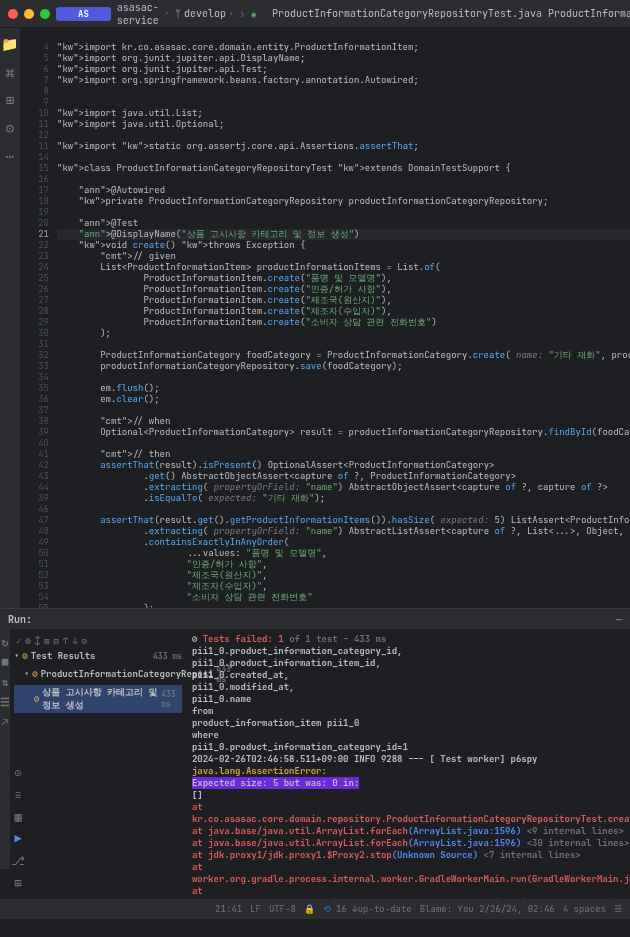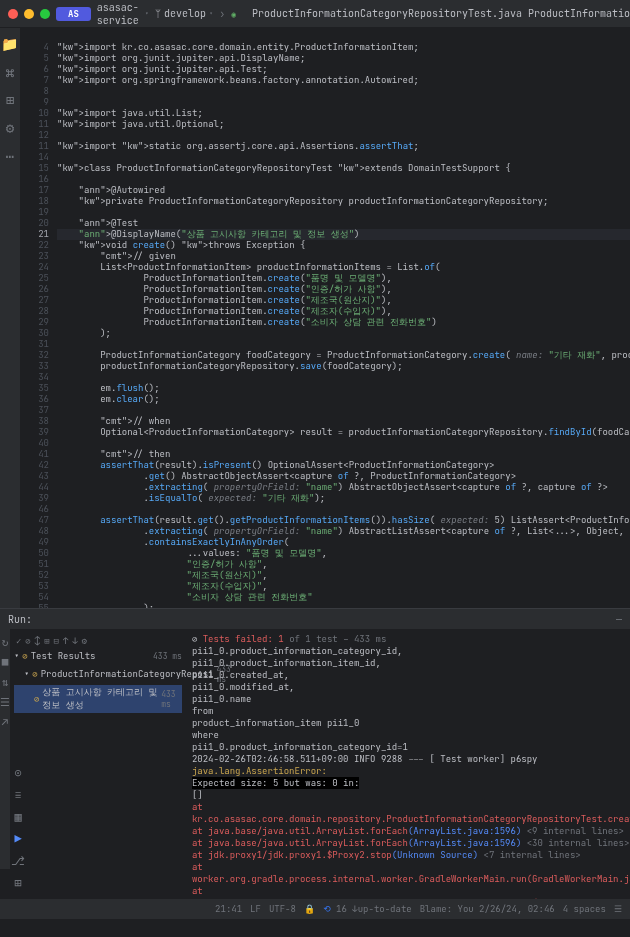--- a/index.html
+++ b/index.html
@@ -19,21 +19,21 @@
   align-items: center;
   padding: 0 8px;
   gap: 6px;
   border-bottom: 1px solid #1e1f22;
 }
 .traffic { display: flex; gap: 6px; }
 .traffic span { width: 10px; height: 10px; border-radius: 50%; }
 .tred { background: #ff5f56; }
 .tyel { background: #ffbd2e; }
 .tgrn { background: #27c93f; }
-.proj-badge { background: #515ade; color: #fff; padding: 1px 12px; border-radius: 3px; font-size: 9px; font-weight: bold; }
+.proj-badge { background: #515ade; color: #fff; padding: 1px 22px; border-radius: 3px; font-size: 9px; font-weight: bold; }
 .proj-name { font-size: 10px; color: #bcbec4; }
 .branch { color: #bcbec4; font-size: 10px; display: flex; align-items: center; gap: 3px; }
 .chev { font-size: 7px; color: #6f737a; }
 .tab-sel { color: #bcbec4; font-size: 10px; display: flex; align-items: center; gap: 16px; }
 .spacer { flex: 1; }
 
 .main-area { display: flex; height: 580px; }
 .activity-bar { width: 36px; background: #2b2d30; display: flex; flex-direction: column; padding-top: 6px; gap: 8px; align-items: center; border-right: 1px solid #1e1f22; }
 .activity-bar .aicon { width: 20px; height: 20px; color: #6f737a; display: flex; align-items: center; justify-content: center; font-size: 14px; }
 
@@ -45,37 +45,37 @@
 .gutter .ln.hl { color: #a1a3ab; }
 .code { flex: 1; font-size: 9px; line-height: 11px; white-space: pre; padding-right: 8px; }
 .code .line { height: 11px; }
 .str { color: #6aab73; }
 .fn { color: #56a8f5; }
 .param { color: #7a7e85; font-style: italic; }
 
 .caret-line { background: #26282e; }
 .sel { background: #214283; }
 
-.run-panel { background: #1e1f22; border-top: 1px solid #393b40; }
+.run-panel { background: #1e1f22; border-top: 1px solid #393b40; font-weight: bold; }
 .run-hdr { height: 20px; background: #2b2d30; display: flex; align-items: center; padding: 0 8px; gap: 8px; font-size: 10px; }
 .run-tab { color: #bcbec4; padding: 2px 6px; border-bottom: 2px solid #3574f0; font-size: 9px; }
 .run-body { display: flex; height: 240px; }
 .run-tb { width: 36px; background: #2b2d30; display: flex; flex-direction: column; gap: 6px; padding-top: 6px; align-items: center; }
 .run-tb .ricon { color: #6f737a; font-size: 11px; }
 .run-tree { width: 176px; padding: 4px; font-size: 9px; }
 .run-tree-hdr { display: flex; gap: 4px; padding: 2px; color: #6f737a; }
 .tree-row { display: flex; align-items: center; gap: 3px; padding: 1px 0; }
 .tree-row .warn { color: #c9a54f; }
 .tree-row .ms { color: #6f737a; margin-left: auto; font-size: 8px; }
 .tree-row.sel { background: #2e436e; }
 .run-out { flex: 1; font-size: 9px; line-height: 12px; padding: 4px 6px; position: relative; }
 .fail { color: #db5c5c; }
 .logln { color: #bcbec4; }
 .asserr { color: #c9a54f; }
-.exphl { background: #000000; color: #bcbec4; }
+.exphl { background: #6d28d9; color: #bcbec4; }
 .stack { color: #548af7; }
 .stack-sub { color: #6f737a; }
 
 .statusbar { position: absolute; bottom: 18px; left: 0; right: 0; height: 20px; background: #2b2d30; display: flex; align-items: center; padding: 0 8px; font-size: 9px; color: #6f737a; gap: 8px; }
 .statusbar .spacer { flex: 1; }
 
 .bottom-tabs { position: absolute; bottom: 0; left: 0; width: 36px; height: 320px; display: flex; flex-direction: column-reverse; gap: 6px; padding-bottom: 24px; align-items: center; }
 .bottom-tabs .btab { color: #6f737a; font-size: 12px; }
 .btab.active { color: #548af7; }
 .test-ico::before { content: "◉"; color: #5fad65; font-size: 8px; }

